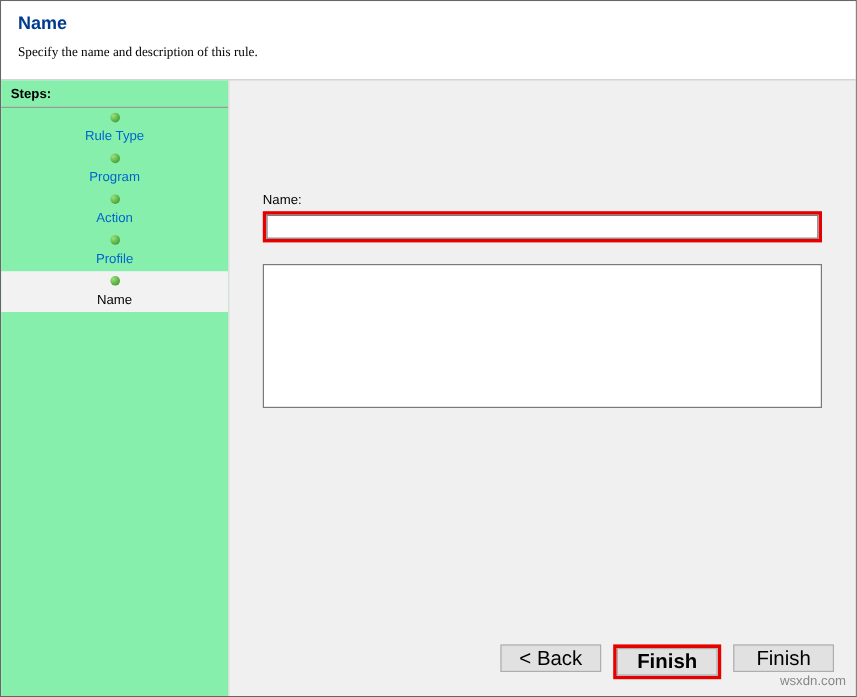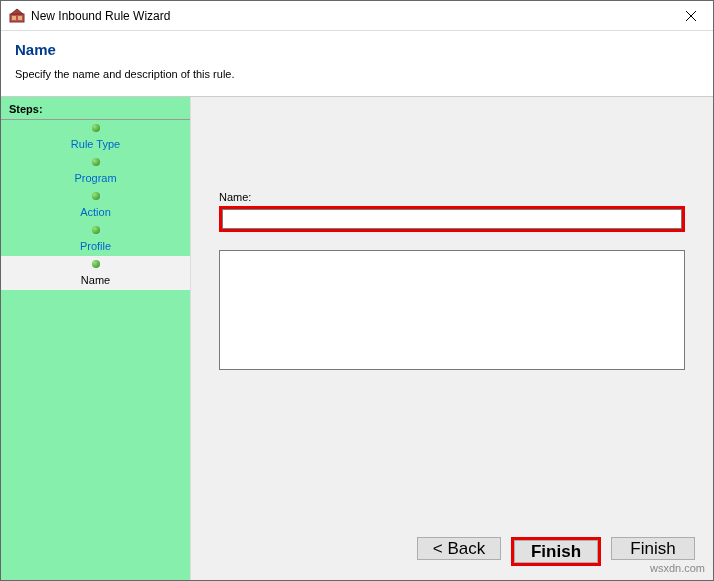--- a/index.html
+++ b/index.html
@@ -4,21 +4,21 @@
 <style>
 * { box-sizing: border-box; margin: 0; padding: 0; font-family: "Segoe UI", Tahoma, sans-serif; }
 body { background: #fff; }
 .window { width: 714px; height: 581px; border: 1px solid #666; background: #fff; position: relative; display: flex; flex-direction: column; }
 .titlebar { height: 30px; display: flex; align-items: center; padding: 0 2px 0 8px; border-bottom: 1px solid #ddd; }
 .titlebar .icon { width: 16px; height: 16px; margin-right: 6px; display: flex; align-items: center; justify-content: center; }
 .titlebar .title { font-size: 12px; flex: 1; }
 .titlebar .close { width: 40px; height: 28px; display: flex; align-items: center; justify-content: center; font-size: 14px; cursor: default; }
 .header { padding: 10px 14px 16px 14px; background: #fff; }
 .header h1 { color: #003b8e; font-size: 15px; font-weight: 600; margin-bottom: 10px; }
-.header p { font-size: 11px; color: #000; }
+.header p { font-size: 11px; color: #000; font-family: Liberation Serif, serif; }
 .body { flex: 1; display: flex; background: #f0f0f0; border-top: 1px solid #ccc; }
 .sidebar { width: 190px; background: #86efac; border-right: 1px solid #ddd; }
 .steps-h { font-size: 11px; font-weight: bold; padding: 6px 8px 4px 8px; border-bottom: 1px solid #999; }
 .step { display: flex; align-items: center; padding: 4px 8px; font-size: 11px; gap: 6px; flex-direction: column; }
 .step.current { background: #f2f2f2; color: #000; }
 .step.done { color: #0066cc; cursor: pointer; }
 .bullet { width: 8px; height: 8px; border-radius: 50%; background: radial-gradient(circle at 30% 30%, #9be27a, #2a8a1f); flex-shrink: 0; }
 .content { flex: 1; position: relative; padding: 24px 28px; }
 .field-label { font-size: 11px; margin-bottom: 3px; }
 .name-wrap { border: 3px solid #e60000; padding: 0; margin-bottom: 18px; }
@@ -28,37 +28,20 @@
 .btn { width: 84px; height: 23px; border: 1px solid #adadad; background: #e1e1e1; font-size: 17px; cursor: default; }
 .finish-wrap { border: 3px solid #e60000; padding: 0; display: inline-flex; }
 .finish-wrap .btn { margin: 0; font-weight: bold; }
 .watermark { position: absolute; bottom: 6px; right: 8px; font-size: 11px; color: #888; }
 </style>
 </head>
 <body>
 
 <div class="window">
 
-  <div class="titlebar">
-    <span class="icon">
-      <svg width="16" height="16" viewBox="0 0 16 16">
-        <rect x="1" y="6" width="14" height="8" fill="#c0504d" stroke="#7a2e2a" stroke-width="1"></rect>
-        <rect x="3" y="8" width="4" height="4" fill="#e0b080"></rect>
-        <rect x="9" y="8" width="4" height="4" fill="#e0b080"></rect>
-        <polygon points="8,1 2,6 14,6" fill="#a04038" stroke="#7a2e2a" stroke-width="1"></polygon>
-      </svg>
-    </span>
-    <span class="title">New Inbound Rule Wizard</span>
-    <span class="close">
-      <svg width="10" height="10" viewBox="0 0 10 10">
-        <line x1="0" y1="0" x2="10" y2="10" stroke="#000" stroke-width="1"></line>
-        <line x1="10" y1="0" x2="0" y2="10" stroke="#000" stroke-width="1"></line>
-      </svg>
-    </span>
-  </div>
 
   <div class="header">
     <h1>Name</h1>
     <p>Specify the name and description of this rule.</p>
   </div>
 
   <div class="body">
 
     <div class="sidebar">
       <div class="steps-h">Steps:</div>

